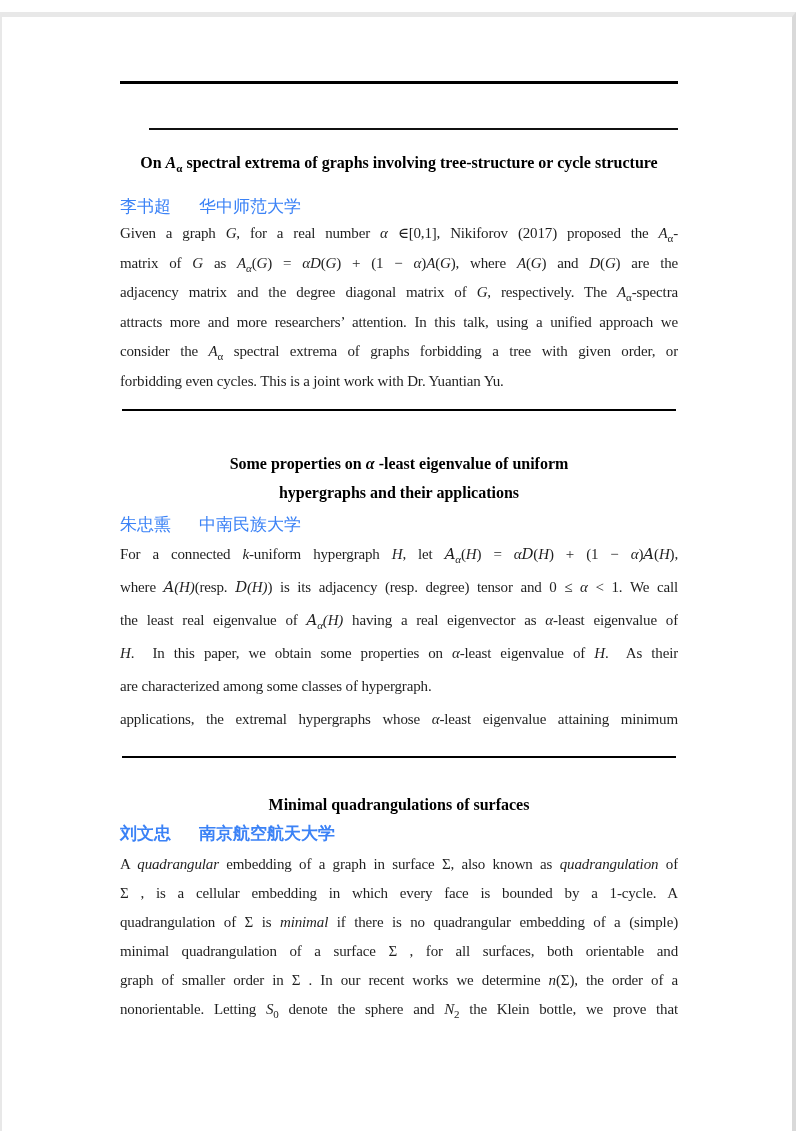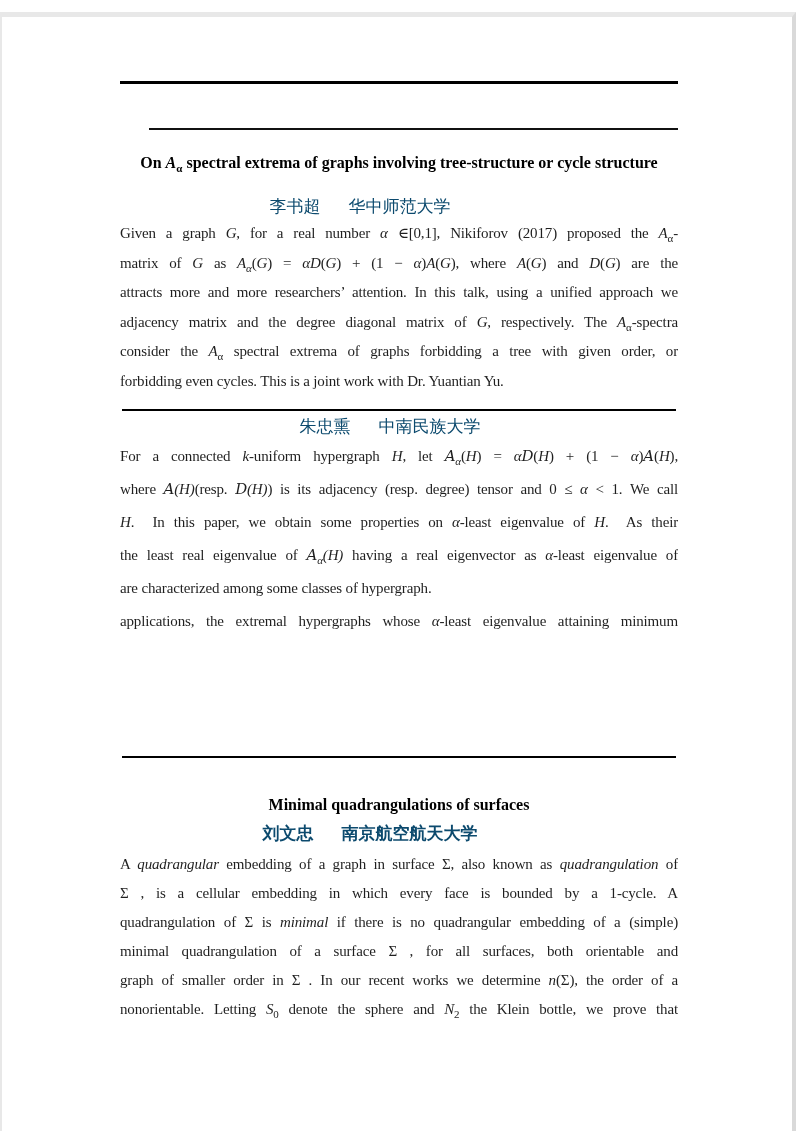--- a/index.html
+++ b/index.html
@@ -23,21 +23,21 @@
   .abs2{top:744px;}
 
   .section-divider{position:absolute;left:2px;top:0;width:554px;height:2px;background:#000;display:none;}
 
   .abstract-title{font-weight:bold;font-size:16px;color:#000;text-align:center;}
   .abs0 .abstract-title{margin-top:0;line-height:22px;}
   .abs1 .abstract-title{margin-top:40px;line-height:29px;}
   .abs2 .abstract-title{margin-top:38px;line-height:22px;}
   .title-line{white-space:nowrap;}
 
-  .author-row{text-align:center;font-size:17px;line-height:20px;color:#0c4a6e;}
+  .author-row{text-align:left;font-size:17px;line-height:20px;color:#3b82f6;}
   .abs0 .author-row{margin-top:18px;padding-right:78px;}
   .abs1 .author-row{margin-top:8px;padding-right:18px;}
   .abs2 .author-row{margin-top:8px;padding-right:58px;font-weight:bold;}
   .author-name{margin-right:28px;}
 
   .abstract-body{font-size:15px;letter-spacing:-0.15px;}
   .abs0 .abstract-body{margin-top:2px;}
   .abs1 .abstract-body{margin-top:3px;}
   .abs2 .abstract-body{margin-top:6px;}
   .abs0 .body-line{line-height:29.5px;height:29.5px;}
@@ -63,37 +63,41 @@
 
     <div class="abstract-title">
           <div class="title-line"><span class="seg">On </span><span class="seg i">A</span><span class="seg sub">α</span><span class="seg"> spectral extrema of graphs involving tree-structure or cycle structure</span></div>
         </div>
     <div class="author-row">
       <span class="author-name">李书超</span><span class="author-affiliation">华中师范大学</span>
     </div>
     <div class="abstract-body">
           <div class="body-line just"><span class="seg">Given a graph </span><span class="seg i">G</span><span class="seg">, for a real number </span><span class="seg i">α</span><span class="seg"> ∈[0,1], Nikiforov (2017) proposed the </span><span class="seg i">A</span><span class="seg sub">α</span><span class="seg">-</span></div>
           <div class="body-line just"><span class="seg">matrix of </span><span class="seg i">G</span><span class="seg"> as </span><span class="seg i">A</span><span class="seg isub">α</span><span class="seg">(</span><span class="seg i">G</span><span class="seg">) = </span><span class="seg i">αD</span><span class="seg">(</span><span class="seg i">G</span><span class="seg">) + (1 − </span><span class="seg i">α</span><span class="seg">)</span><span class="seg i">A</span><span class="seg">(</span><span class="seg i">G</span><span class="seg">), where </span><span class="seg i">A</span><span class="seg">(</span><span class="seg i">G</span><span class="seg">) and </span><span class="seg i">D</span><span class="seg">(</span><span class="seg i">G</span><span class="seg">) are the</span></div>
+          <div class="body-line just"><span class="seg">adjacency matrix and the degree diagonal matrix of </span><span class="seg i">G</span><span class="seg">, respectively. The </span><span class="seg i">A</span><span class="seg sub">α</span><span class="seg">-spectra</span></div>
           <div class="body-line just"><span class="seg">attracts more and more researchers’ attention. In this talk, using a unified approach we</span></div>
-          <div class="body-line just"><span class="seg">adjacency matrix and the degree diagonal matrix of </span><span class="seg i">G</span><span class="seg">, respectively. The </span><span class="seg i">A</span><span class="seg sub">α</span><span class="seg">-spectra</span></div>
           <div class="body-line just"><span class="seg">consider the </span><span class="seg i">A</span><span class="seg sub">α</span><span class="seg"> spectral extrema of graphs forbidding a tree with given order, or</span></div>
           <div class="body-line"><span class="seg">forbidding even cycles. This is a joint work with Dr. Yuantian Yu.</span></div>
         </div>
   </section>
 
   <section class="abstract abs1">
     <div class="section-divider" style="display: block;"></div>
+    <div class="abstract-title">
+          <div class="title-line"><span class="seg">Some properties on </span><span class="seg i">α</span><span class="seg"> -least eigenvalue of uniform</span></div>
+          <div class="title-line"><span class="seg">hypergraphs and their applications</span></div>
+        </div>
     <div class="author-row">
       <span class="author-name">朱忠熏</span><span class="author-affiliation">中南民族大学</span>
     </div>
     <div class="abstract-body">
           <div class="body-line just"><span class="seg">For a connected </span><span class="seg i">k</span><span class="seg">-uniform hypergraph </span><span class="seg i">H</span><span class="seg">, let </span><span class="seg sc">A</span><span class="seg isub">α</span><span class="seg">(</span><span class="seg i">H</span><span class="seg">) = </span><span class="seg i">α</span><span class="seg sc">D</span><span class="seg">(</span><span class="seg i">H</span><span class="seg">) + (1 − </span><span class="seg i">α</span><span class="seg">)</span><span class="seg sc">A</span><span class="seg">(</span><span class="seg i">H</span><span class="seg">),</span></div>
           <div class="body-line just"><span class="seg">where </span><span class="seg sc">A</span><span class="seg i">(H)</span><span class="seg">(resp. </span><span class="seg sc">D</span><span class="seg i">(H)</span><span class="seg">) is its adjacency (resp. degree) tensor and 0 ≤ </span><span class="seg i">α</span><span class="seg"> &lt; 1. We call</span></div>
+          <div class="body-line just"><span class="seg">the least real eigenvalue of </span><span class="seg sc">A</span><span class="seg isub">α</span><span class="seg i">(H)</span><span class="seg"> having a real eigenvector as </span><span class="seg i">α</span><span class="seg">-least eigenvalue of</span></div>
           <div class="body-line just"><span class="seg i">H</span><span class="seg">.  In this paper, we obtain some properties on </span><span class="seg i">α</span><span class="seg">-least eigenvalue of </span><span class="seg i">H</span><span class="seg">.  As their</span></div>
-          <div class="body-line just"><span class="seg">the least real eigenvalue of </span><span class="seg sc">A</span><span class="seg isub">α</span><span class="seg i">(H)</span><span class="seg"> having a real eigenvector as </span><span class="seg i">α</span><span class="seg">-least eigenvalue of</span></div>
           <div class="body-line"><span class="seg">are characterized among some classes of hypergraph.</span></div>
           <div class="body-line just"><span class="seg">applications, the extremal hypergraphs whose </span><span class="seg i">α</span><span class="seg">-least eigenvalue attaining minimum</span></div>
         </div>
   </section>
 
   <section class="abstract abs2">
     <div class="section-divider" style="display: block;"></div>
     <div class="abstract-title">
           <div class="title-line"><span class="seg">Minimal quadrangulations of surfaces</span></div>
         </div>

